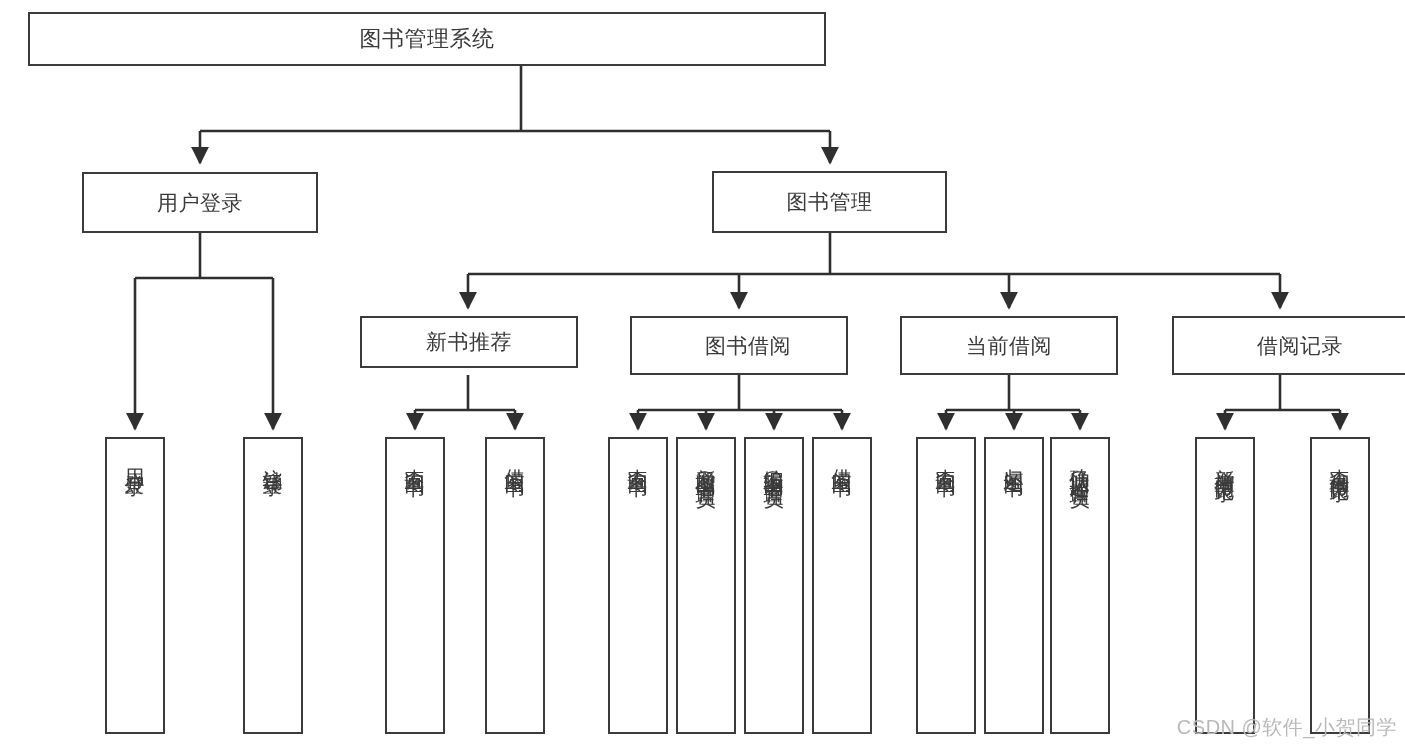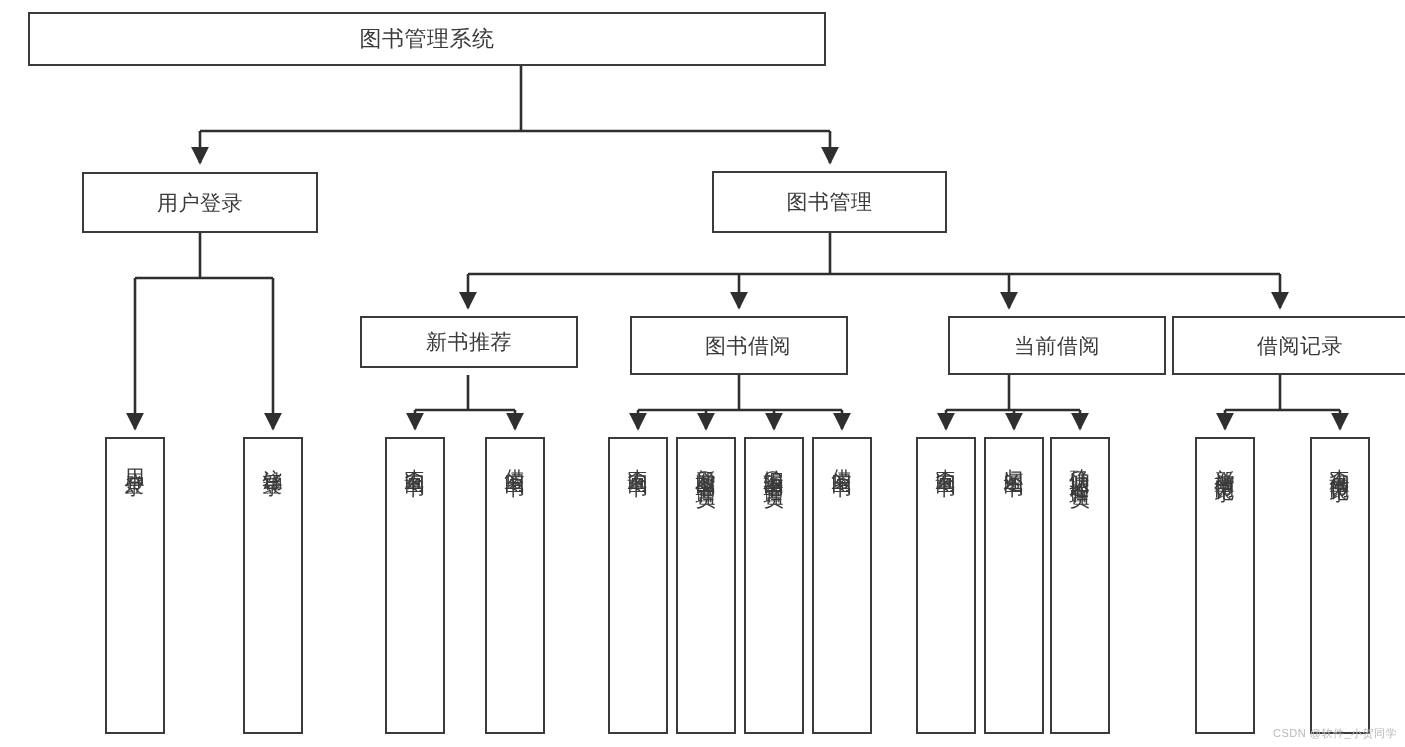--- a/index.html
+++ b/index.html
@@ -54,21 +54,21 @@
     line-height: 1.5;
     letter-spacing: 3px;
     white-space: nowrap;
     color: #3a3a3a;
   }
   .node.root .label { font-size: 22px; }
   .watermark {
     position: absolute;
     right: 8px;
     bottom: 6px;
-    font-size: 11px;
+    font-size: 20px;
     color: #b9b9b9;
     white-space: nowrap;
     letter-spacing: 0.5px;
   }
 </style>
 </head>
 <body>
 
 <div id="canvas">
 
@@ -132,21 +132,21 @@
   <div class="node" style="left:712px; top:171px; width:235px; height:62px;">
     <span class="label">图书管理</span>
   </div>
 
   <div class="node" style="left:360px; top:316px; width:218px; height:52px;">
     <span class="label">新书推荐</span>
   </div>
   <div class="node" style="left:630px; top:316px; width:218px; height:59px;padding-left:18px;">
     <span class="label">图书借阅</span>
   </div>
-  <div class="node" style="left:900px; top:316px; width:218px; height:59px;margin-left:48px;">
+  <div class="node" style="left:900px; top:316px; width:218px; height:59px;">
     <span class="label">当前借阅</span>
   </div>
   <div class="node" style="left:1172px; top:316px; width:256px; height:59px;">
     <span class="label">借阅记录</span>
   </div>
 
   <div class="node leaf" style="left:105px; top:437px; width:60px; height:297px;">
     <span class="label">用户登录</span>
   </div>
   <div class="node leaf" style="left:243px; top:437px; width:60px; height:297px;">

